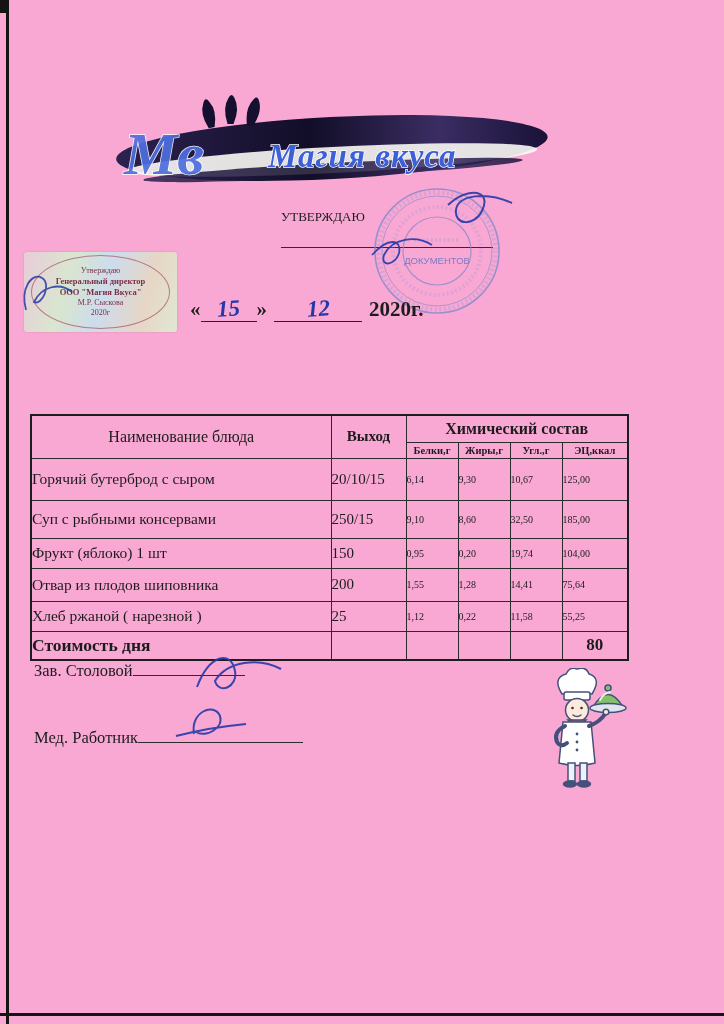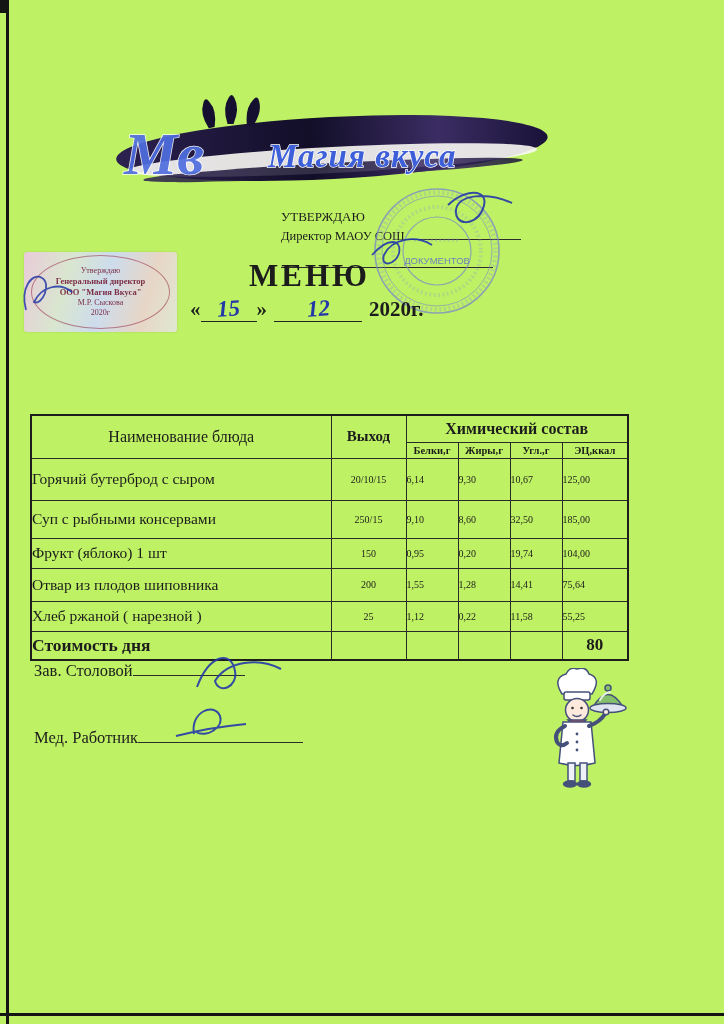--- a/index.html
+++ b/index.html
@@ -1,19 +1,19 @@
 <!DOCTYPE html>
 <html><head>
 <meta charset="utf-8">
 <style>
   * { margin:0; padding:0; box-sizing:border-box; }
   html,body { background:#777; }
   .page {
     position:relative; width:724px; height:1024px; margin:0 auto;
-    background:#bef264; overflow:hidden;
+    background:#f9a8d4; overflow:hidden;
     font-family:"Liberation Serif", serif; color:#1c1c1c;
   }
   
   .edge-left  { position:absolute; left:6px; top:0; width:3px; height:100%; background:#141414; }
   .edge-bottom{ position:absolute; left:0; bottom:8px; width:100%; height:3px; background:#141414; }
   .corner-mark{ position:absolute; left:0; top:0; width:9px; height:13px; background:#141414; }
 
   
   .logo { position:absolute; left:110px; top:90px; width:445px; height:102px; }
 
@@ -48,21 +48,21 @@
   .section-title { position:absolute; left:172px; top:353px; font-size:31px; font-weight:bold; }
 
   
   .menu-table { position:absolute; left:30px; top:414px; width:597px; border-collapse:collapse; table-layout:fixed; border:2px solid #1d1d1d; }
   .menu-table th, .menu-table td { border:1.3px solid #2a2a2a; padding:0; overflow:hidden; }
   .h-name { font-size:16px; font-weight:normal; }
   .h-out  { font-size:15px; font-weight:bold; }
   .h-chem { font-size:16px; font-weight:bold; }
   .h-sub  { font-size:10.5px; font-weight:bold; }
   .c-name { text-align:left; padding:2px 4px 2px 7px; font-size:15.5px; }
-  .c-out  { text-align:center; font-size:10px; }
+  .c-out  { text-align:left; font-size:15px; }
   .c-num  { font-size:10px; }
   .c-total { text-align:left; padding-left:6px; font-weight:bold; font-size:17.5px;margin-left:36px; }
   .c-total-val { text-align:center; font-weight:bold; font-size:17px;margin-left:29px; }
 
   
   .sig-row { position:absolute; left:34px; font-size:16.5px; white-space:nowrap; }
   .sig-canteen { top:660px; }
   .sig-medical { top:727px; }
   .sig-scribble { position:absolute; pointer-events:none; }
   .scr-canteen { left:175px; top:645px; width:130px; height:55px; }
@@ -99,21 +99,20 @@
         <path d="M118 34 Q112 18 118 8 Q121 2 124 8 Q130 18 124 34 Z" transform="rotate(2 121 21)"></path>
         <path d="M140 36 Q134 20 140 10 Q143 4 146 10 Q152 20 146 36 Z" transform="rotate(14 143 23)"></path>
       </g>
       <text x="14" y="84" font-family="Liberation Serif, serif" font-size="60" font-style="italic" font-weight="bold" fill="#4f6ee0" stroke="#ffffff" stroke-width="1.5" paint-order="stroke" opacity="0.92">Мв</text>
       <text x="158" y="77" font-family="Liberation Serif, serif" font-size="33" font-style="italic" font-weight="bold" fill="#3d5fd8" stroke="#ffffff" stroke-width="1.4" paint-order="stroke" letter-spacing="1">Магия вкуса</text>
     </svg>
   </div>
 
   <div class="approval">
     <div>УТВЕРЖДАЮ</div>
-    <div class="l2"><span>Директор МАОУ СОШ</span><span class="uline" style="width:116px"></span></div>
     <div style="margin-top:7px"><span class="uline" style="width:212px"></span></div>
   </div>
 
   <svg class="round-stamp" viewBox="0 0 138 138">
     <circle cx="69" cy="69" r="62" fill="none" stroke="#7b86c9" stroke-width="1.6" opacity="0.75"></circle>
     <circle cx="69" cy="69" r="55" fill="none" stroke="#7b86c9" stroke-width="1" opacity="0.6"></circle>
     <circle cx="69" cy="69" r="58.5" fill="none" stroke="#8a94d2" stroke-width="4.5" opacity="0.3" stroke-dasharray="2 2.6"></circle>
     <circle cx="69" cy="69" r="44" fill="none" stroke="#8a94d2" stroke-width="4" opacity="0.25" stroke-dasharray="2 2.4"></circle>
     <circle cx="69" cy="69" r="34" fill="none" stroke="#7b86c9" stroke-width="1.2" opacity="0.7"></circle>
     <line x1="46" y1="58" x2="92" y2="58" stroke="#8a94d2" stroke-width="3.5" opacity="0.3" stroke-dasharray="2 2.2"></line>
@@ -132,21 +131,20 @@
       <div class="ht-b">Генеральный директор</div>
       <div class="ht-b">ООО "Магия Вкуса"</div>
       <div class="ht-s">М.Р. Сыскова</div>
       <div class="ht-s">2020г</div>
     </div>
     <svg class="holo-scribble" viewBox="0 0 70 70">
       <path d="M14 52 C8 30 20 14 30 20 C40 26 30 48 22 44 C30 28 48 24 60 34" fill="none" stroke="#2438a8" stroke-width="1.8" opacity="0.85"></path>
     </svg>
   </div>
 
-  <div class="menu-title">МЕНЮ</div>
 
   <div class="date-line">
     <span>«</span><span class="slot day"><span class="hand">15</span></span><span>»</span><span class="slot month"><span class="hand">12</span></span><span>2020г.</span>
   </div>
 
 
   <table class="menu-table">
     <colgroup>
       <col style="width:300px">
         <col style="width:75px">

